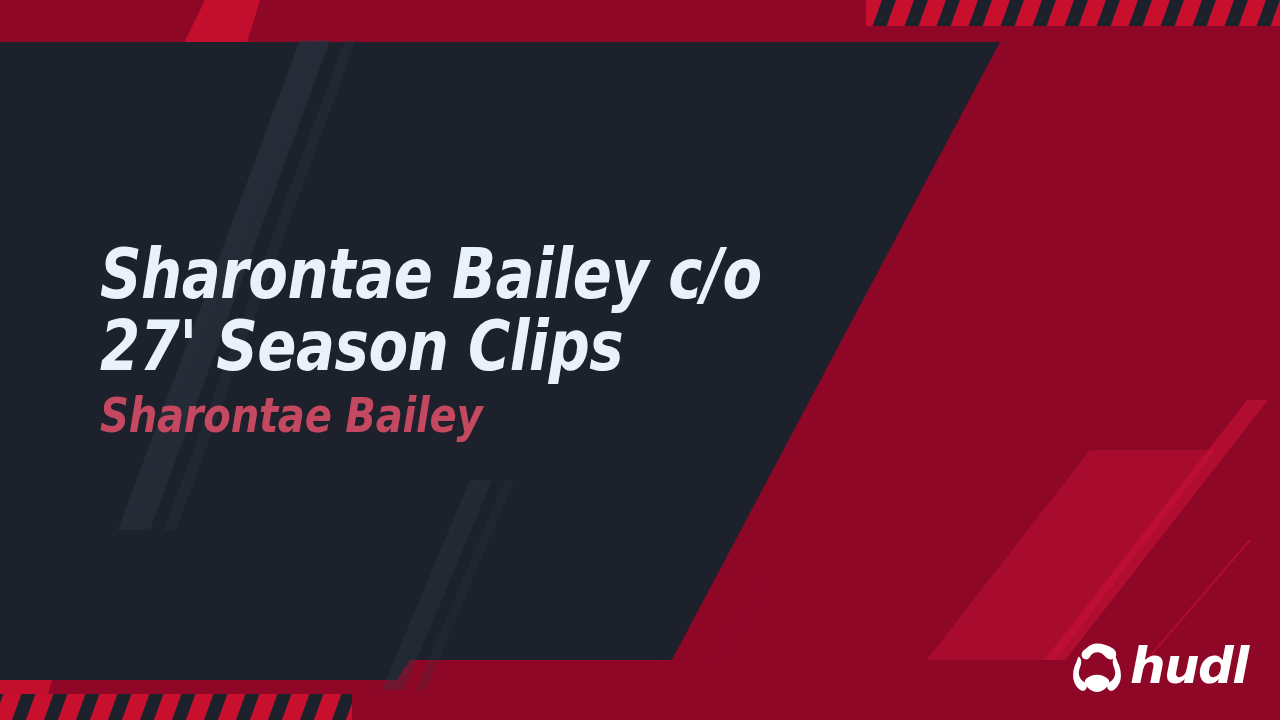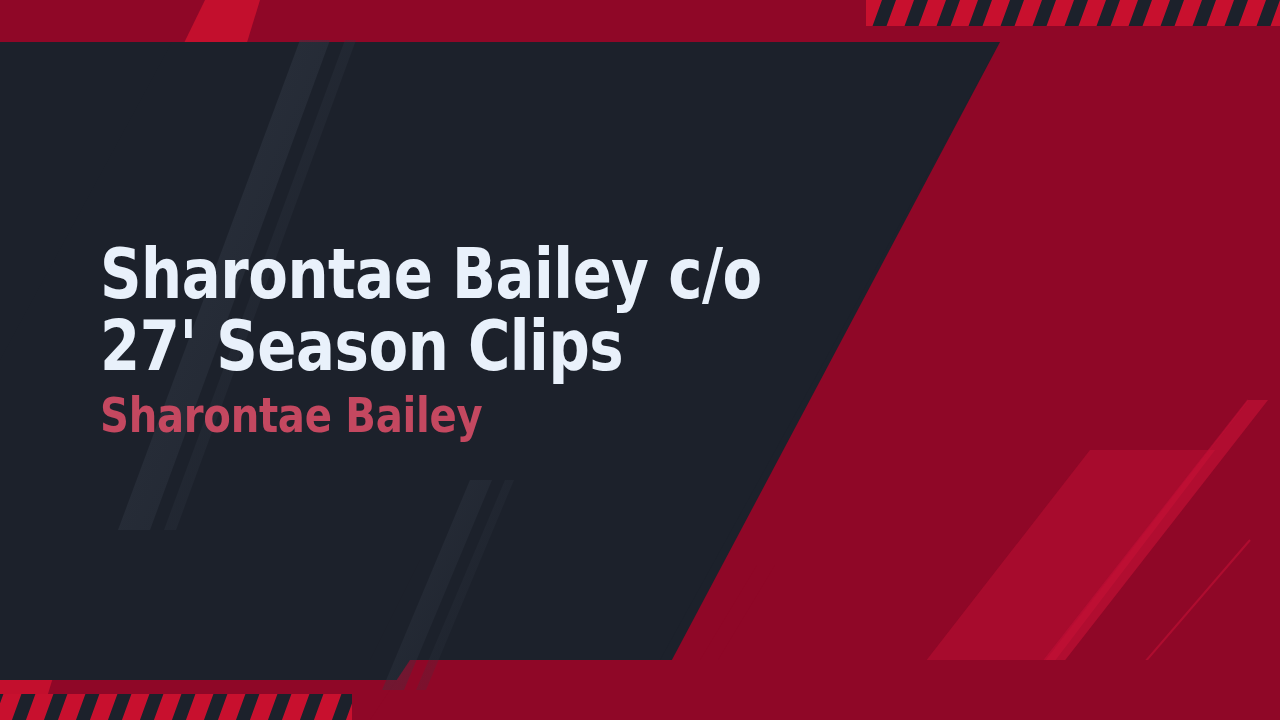--- a/index.html
+++ b/index.html
@@ -8,20 +8,21 @@
     width:1280px; height:720px;
     overflow:hidden;
     background:#1d222c;
     font-family:"Liberation Sans", sans-serif;
   }
   #card {
     position:relative;
     width:1280px; height:720px;
     overflow:hidden;
     background:#8f0727;
+    font-style:italic;
   }
   .layer { position:absolute; top:0; left:0; width:1280px; height:720px; }
   svg.layer { display:block; }
 
   
   #text-block {
     position:absolute;
     left:100px;
     top:238px;
     width:760px;
@@ -167,14 +168,59 @@
       <rect x="0" y="694" width="352" height="26" fill="url(#stripes-bl)"></rect>
     </g>
   </svg>
 
   <div id="text-block">
     <div class="title-line">Sharontae Bailey c/o</div>
     <div class="title-line">27' Season Clips</div>
     <div id="subtitle">Sharontae Bailey</div>
   </div>
 
+  <div id="hudl-logo">
+    <svg id="hudl-mark" viewBox="0 0 100 108">
+      <path fill="#ffffff" d="
+        M 50 3
+        C 62 3 74 7 84 14
+        C 88 17 90 21 90 26
+        C 90 31 87 35 82 36
+        C 76 37 70 34 66 29
+        C 62 24 57 21 51 21
+        C 44 21 38 25 35 31
+        C 33 35 29 37 25 36
+        C 20 35 17 30 18 25
+        C 19 20 23 16 28 13
+        C 34 7 42 3 50 3 Z"></path>
+      <path fill="#ffffff" d="
+        M 12 30
+        C 16 33 18 38 17 44
+        C 16 51 12 57 12 64
+        C 12 72 16 79 23 83
+        C 28 86 30 91 28 96
+        C 26 101 20 103 15 100
+        C 8 95 3 87 1 78
+        C -1 66 1 53 7 42
+        C 8 38 10 33 12 30 Z"></path>
+      <path fill="#ffffff" d="
+        M 88 30
+        C 90 33 92 38 93 42
+        C 99 53 101 66 99 78
+        C 97 87 92 95 85 100
+        C 80 103 74 101 72 96
+        C 70 91 72 86 77 83
+        C 84 79 88 72 88 64
+        C 88 57 84 51 83 44
+        C 82 38 84 33 88 30 Z"></path>
+      <path fill="#ffffff" d="
+        M 50 68
+        C 58 68 66 71 72 76
+        C 76 79 77 85 74 89
+        C 68 98 59 104 50 104
+        C 41 104 32 98 26 89
+        C 23 85 24 79 28 76
+        C 34 71 42 68 50 68 Z"></path>
+    </svg>
+    <span id="hudl-wordmark">hudl</span>
+  </div>
 
 </div>
 
 </body></html>

